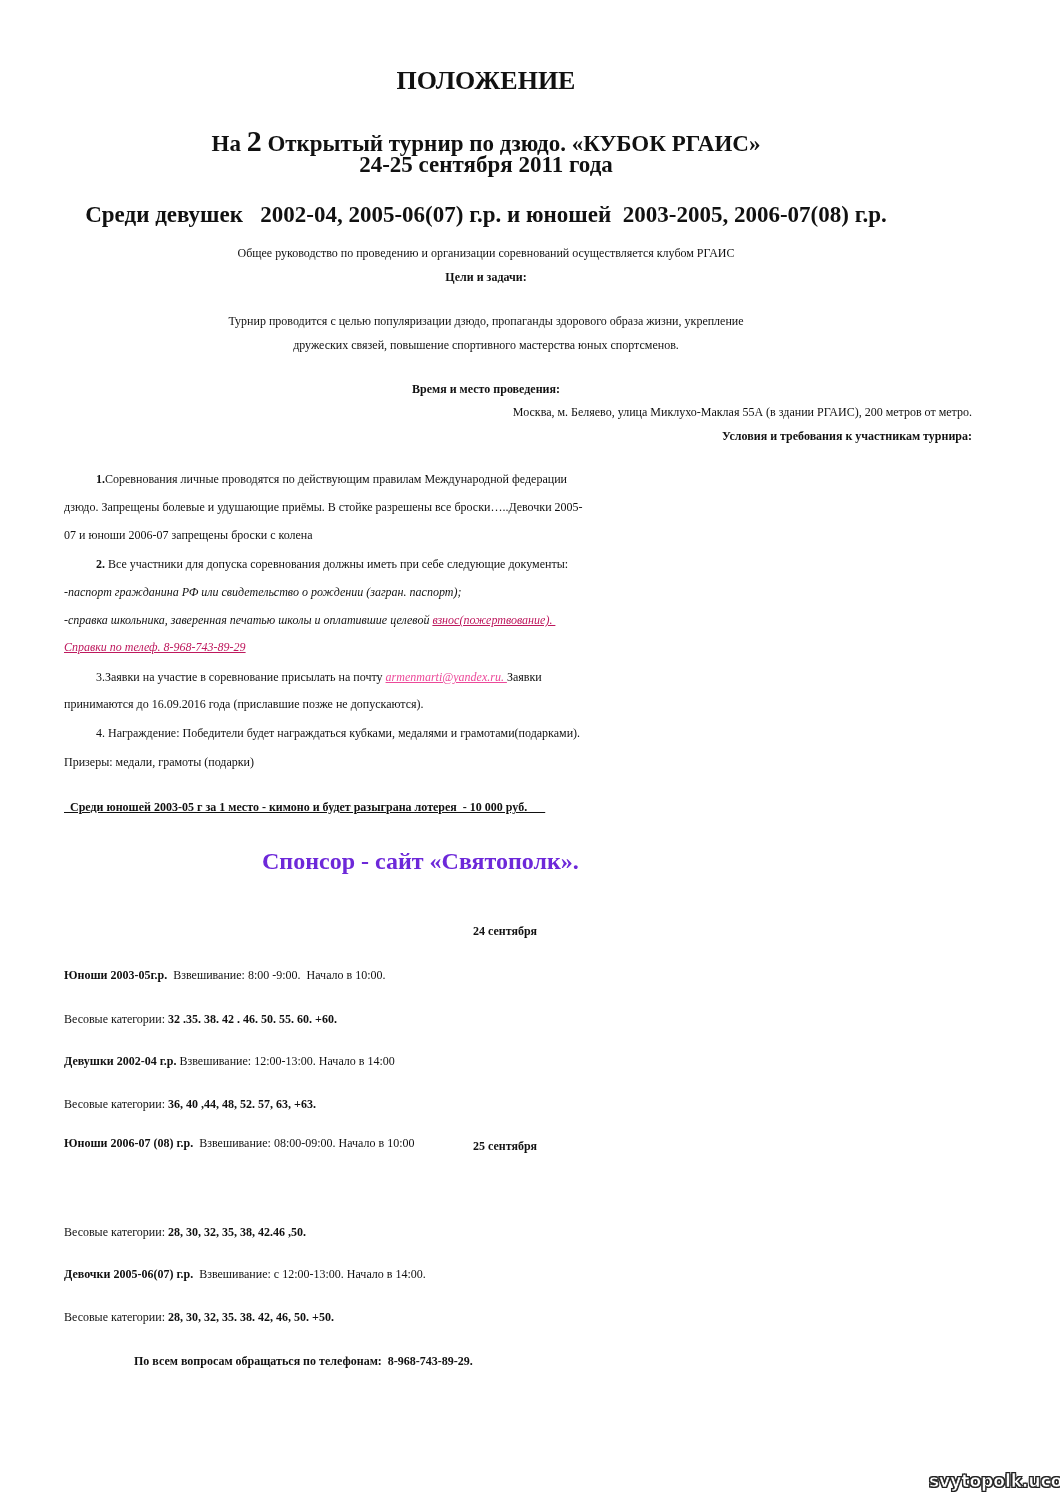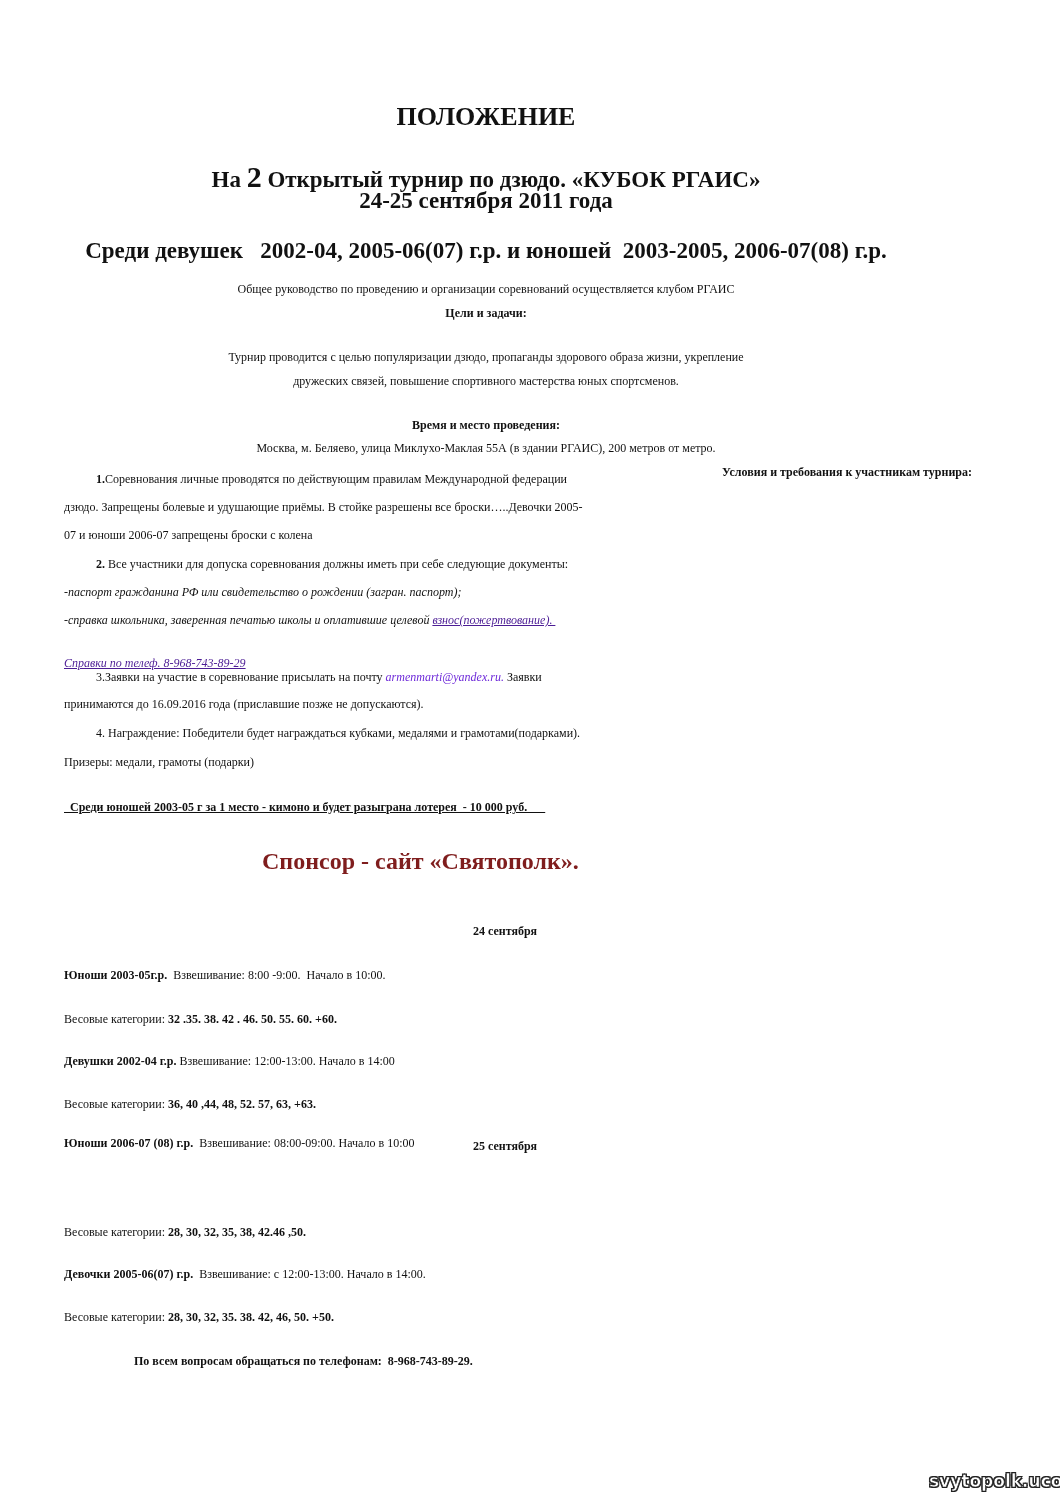--- a/index.html
+++ b/index.html
@@ -1,30 +1,30 @@
 <!DOCTYPE html>
 <html><head>
 <meta charset="utf-8">
 <style>
   html, body { margin: 0; padding: 0; background: #ffffff; }
   body {
     width: 1060px; height: 1499px; position: relative; overflow: hidden;
     font-family: "Liberation Serif", serif; color: #111;
   }
   .abs { position: absolute; white-space: nowrap; }
-  .center { left: 0; width: 972px; text-align: center; margin-top: 36px; }
+  .center { left: 0; width: 972px; text-align: center; }
   .b { font-weight: bold; }
   .i { font-style: italic; }
-  .link { color: #6d28d9; font-style: italic; }
-  .redlink { color: #4c1d95; text-decoration: underline; font-style: italic; margin-top: 16px; }
+  .link { color: #ec4899; text-decoration: underline; font-style: italic; }
+  .redlink { color: #be185d; text-decoration: underline; font-style: italic; }
   .t { font-size: 12px; }
   .h1 { font-size: 26px; font-weight: bold; }
   .h2 { font-size: 23px; font-weight: bold; }
   .big2 { font-size: 30px; }
-  .sponsor { font-size: 24px; font-weight: bold; color: #7f1d1d; }
+  .sponsor { font-size: 24px; font-weight: bold; color: #6d28d9; }
   .under { text-decoration: underline; }
   .watermark {
     font-family: "DejaVu Sans", sans-serif; font-size: 17px; font-weight: bold;
     color: #fff; -webkit-text-stroke: 0.6px #222;
     text-shadow: 1px 1px 0 #222, -1px -1px 0 #222, 1px -1px 0 #222, -1px 1px 0 #222;
   }
 </style>
 </head>
 <body>
 
@@ -35,21 +35,21 @@
   <div class="abs center h2" style="top:124px;"><span>На </span><span class="big2">2</span><span> Открытый турнир по дзюдо.  «КУБОК РГАИС»</span></div>
   <div class="abs center h2" style="top:152px;">24-25 сентября 2011 года</div>
 
   <div class="abs center h2" style="top:202px;white-space:pre;">Среди девушек   2002-04, 2005-06(07) г.р. и юношей  2003-2005, 2006-07(08) г.р.</div>
 
   <div class="abs center t" style="top:246px;">Общее руководство по проведению и организации соревнований осуществляется клубом РГАИС</div>
   <div class="abs center t b" style="top:270px;">Цели и задачи:</div>
   <div class="abs center t" style="top:314px;">Турнир проводится с целью популяризации дзюдо, пропаганды здорового образа жизни, укрепление</div>
   <div class="abs center t" style="top:338px;">дружеских связей, повышение спортивного мастерства юных спортсменов.</div>
   <div class="abs center t b" style="top:382px;">Время и место проведения:</div>
-  <div class="abs center t" style="top:405px;">Москва, м. Беляево, улица Миклухо-Маклая 55А (в здании РГАИС), 200 метров от метро.</div>
+  <div class="abs center t" style="top:405px;text-align:right;">Москва, м. Беляево, улица Миклухо-Маклая 55А (в здании РГАИС), 200 метров от метро.</div>
   <div class="abs center t b" style="top:429px;text-align:right;">Условия и требования к участникам турнира:</div>
 
   <div class="abs t" style="left:96px;top:472px;"><span class="b">1.</span><span>Соревнования личные проводятся по действующим правилам Международной федерации</span></div>
   <div class="abs t" style="left:64px;top:500px;">дзюдо. Запрещены болевые и удушающие приёмы.  В стойке разрешены все броски…..Девочки 2005-</div>
   <div class="abs t" style="left:64px;top:528px;">07 и юноши 2006-07 запрещены  броски с колена</div>
 
   <div class="abs t" style="left:96px;top:557px;white-space:pre;"><span class="b">2.</span><span> Все участники для допуска соревнования должны иметь при себе следующие документы:</span></div>
   <div class="abs t i" style="left:64px;top:585px;">-паспорт гражданина РФ или свидетельство о рождении (загран. паспорт);</div>
   <div class="abs t i" style="left:64px;top:613px;white-space:pre;"><span>-справка школьника, заверенная печатью школы и оплатившие целевой </span><span class="redlink">взнос(пожертвование). </span></div>
   <div class="abs t redlink" style="left:64px;top:640px;">Справки по телеф. 8-968-743-89-29</div>

